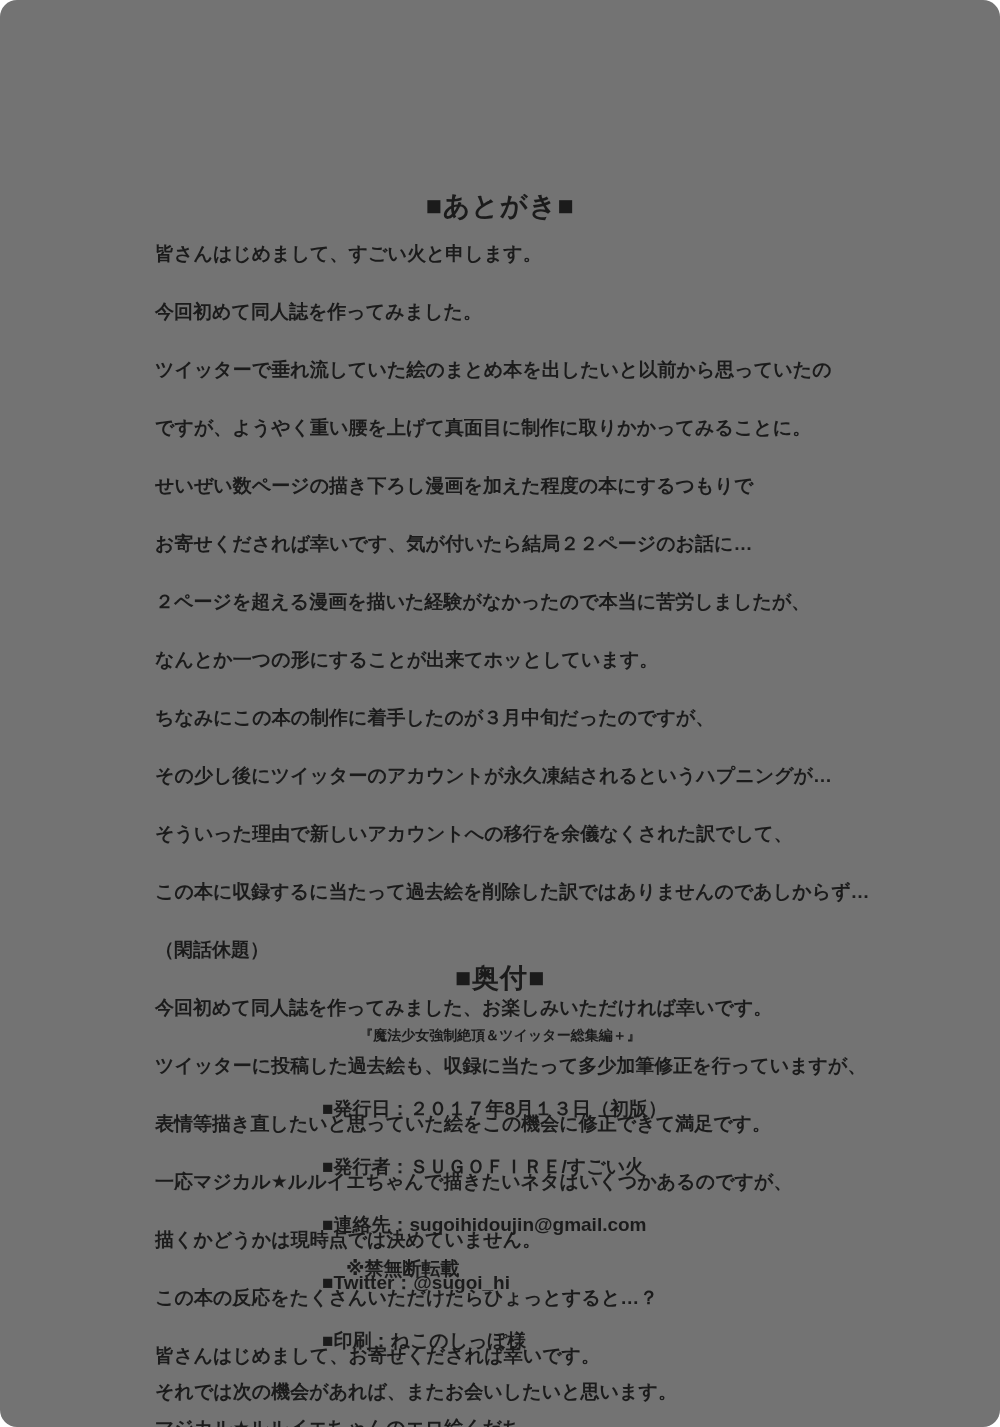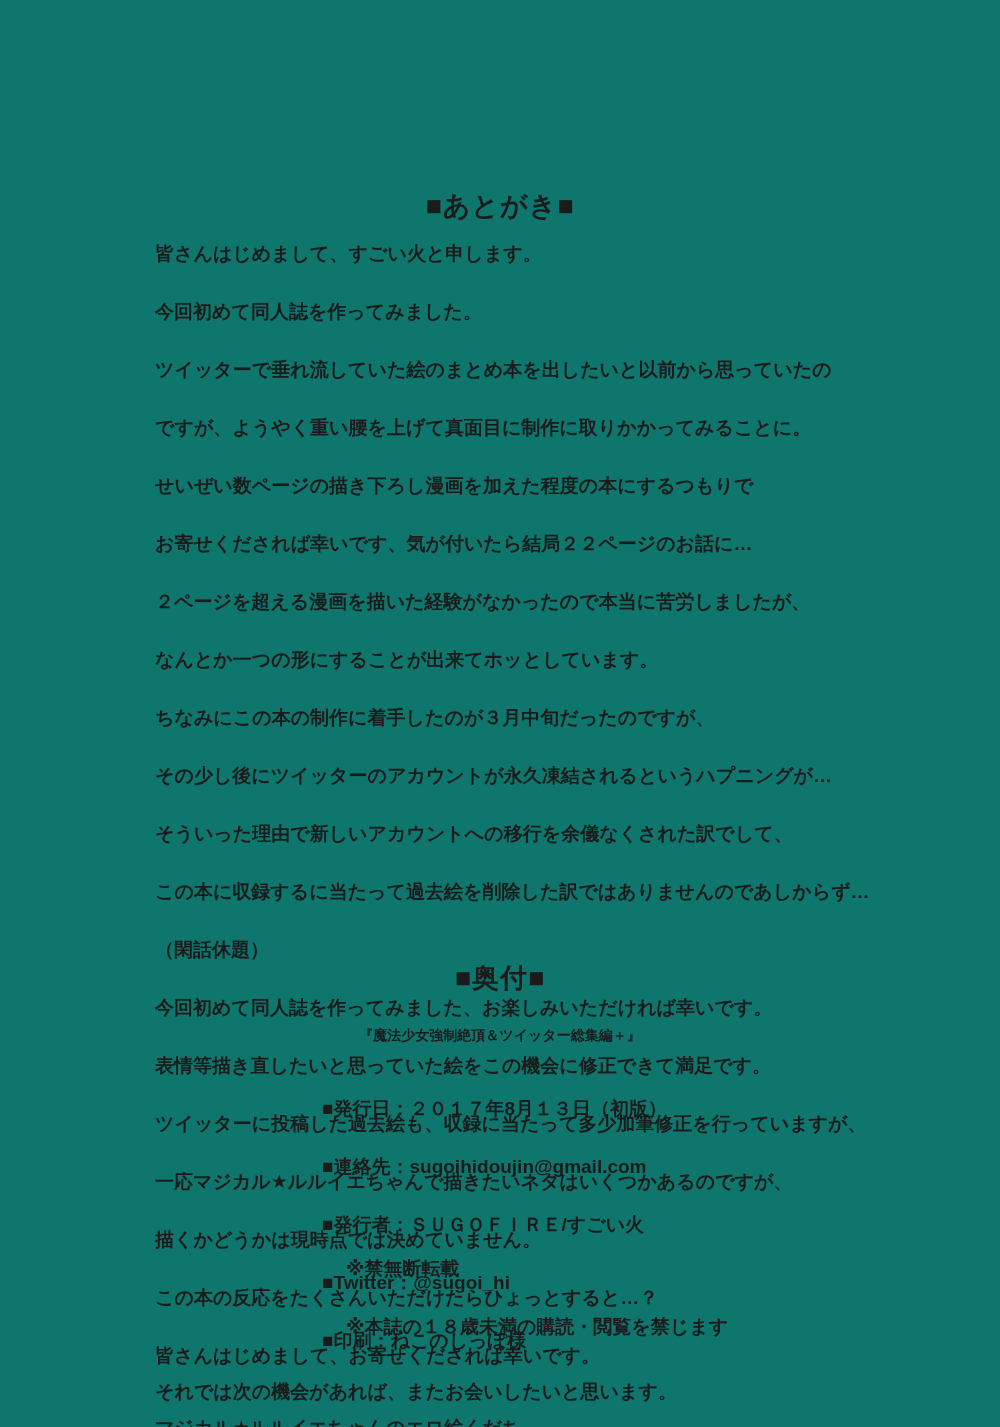--- a/index.html
+++ b/index.html
@@ -4,25 +4,26 @@
 <style>
   html, body {
     margin: 0;
     padding: 0;
     background: #ffffff;
   }
   .page {
     position: relative;
     width: 1000px;
     height: 1427px;
-    background: #0f766e;
+    background: #737373;
     color: #1b1b1b;
     font-family: "Liberation Sans", "DejaVu Sans", sans-serif;
     font-weight: 600;
     overflow: hidden;
+    border-radius: 17px;
   }
   .section-heading {
     position: absolute;
     left: 0;
     width: 100%;
     text-align: center;
     font-size: 27px;
     font-weight: 700;
     letter-spacing: 1px;
     margin: 0;
@@ -86,22 +87,22 @@
       <div class="text-line">なんとか一つの形にすることが出来てホッとしています。</div>
       <div class="text-line">ちなみにこの本の制作に着手したのが３月中旬だったのですが、</div>
       <div class="text-line">その少し後にツイッターのアカウントが永久凍結されるというハプニングが…</div>
       <div class="text-line">そういった理由で新しいアカウントへの移行を余儀なくされた訳でして、</div>
       <div class="text-line">この本に収録するに当たって過去絵を削除した訳ではありませんのであしからず…</div>
     <p></p>
     <p>
       </p>
       <div class="text-line">（閑話休題）</div>
       <div class="text-line">今回初めて同人誌を作ってみました、お楽しみいただければ幸いです。</div>
+      <div class="text-line">ツイッターに投稿した過去絵も、収録に当たって多少加筆修正を行っていますが、</div>
       <div class="text-line">表情等描き直したいと思っていた絵をこの機会に修正できて満足です。</div>
-      <div class="text-line">ツイッターに投稿した過去絵も、収録に当たって多少加筆修正を行っていますが、</div>
     <p></p>
     <p>
       </p>
       <div class="text-line">一応マジカル★ルルイエちゃんで描きたいネタはいくつかあるのですが、</div>
       <div class="text-line">描くかどうかは現時点では決めていません。</div>
       <div class="text-line">この本の反応をたくさんいただけたらひょっとすると…？</div>
       <div class="text-line">皆さんはじめまして、お寄せくだされば幸いです。</div>
     <p></p>
     <p>
       <span class="text-line">それでは次の機会があれば、またお会いしたいと思います。</span>
@@ -110,24 +111,23 @@
       <span class="text-line">マジカル★ルルイエちゃんのエロ絵くだち。</span>
     </p>
   </div>
 
   <h2 class="section-heading colophon-heading">■奥付■</h2>
 
   <div class="book-title">『魔法少女強制絶頂＆ツイッター総集編＋』</div>
 
   <div class="colophon-entries">
     <div class="text-line">■発行日：２０１７年8月１３日（初版）</div>
+    <div class="text-line">■発行者：ＳＵＧＯＦＩＲＥ/すごい火</div>
     <div class="text-line">■連絡先：sugoihidoujin@gmail.com</div>
-    <div class="text-line">■発行者：ＳＵＧＯＦＩＲＥ/すごい火</div>
     <div class="text-line">■Twitter：@sugoi_hi</div>
     <div class="text-line">■印刷：ねこのしっぽ様</div>
   </div>
 
   <div class="colophon-notices">
     <div class="text-line">※禁無断転載</div>
-    <div class="text-line">※本誌の１８歳未満の購読・閲覧を禁じます</div>
   </div>
 
 </div>
 
 </body></html>

